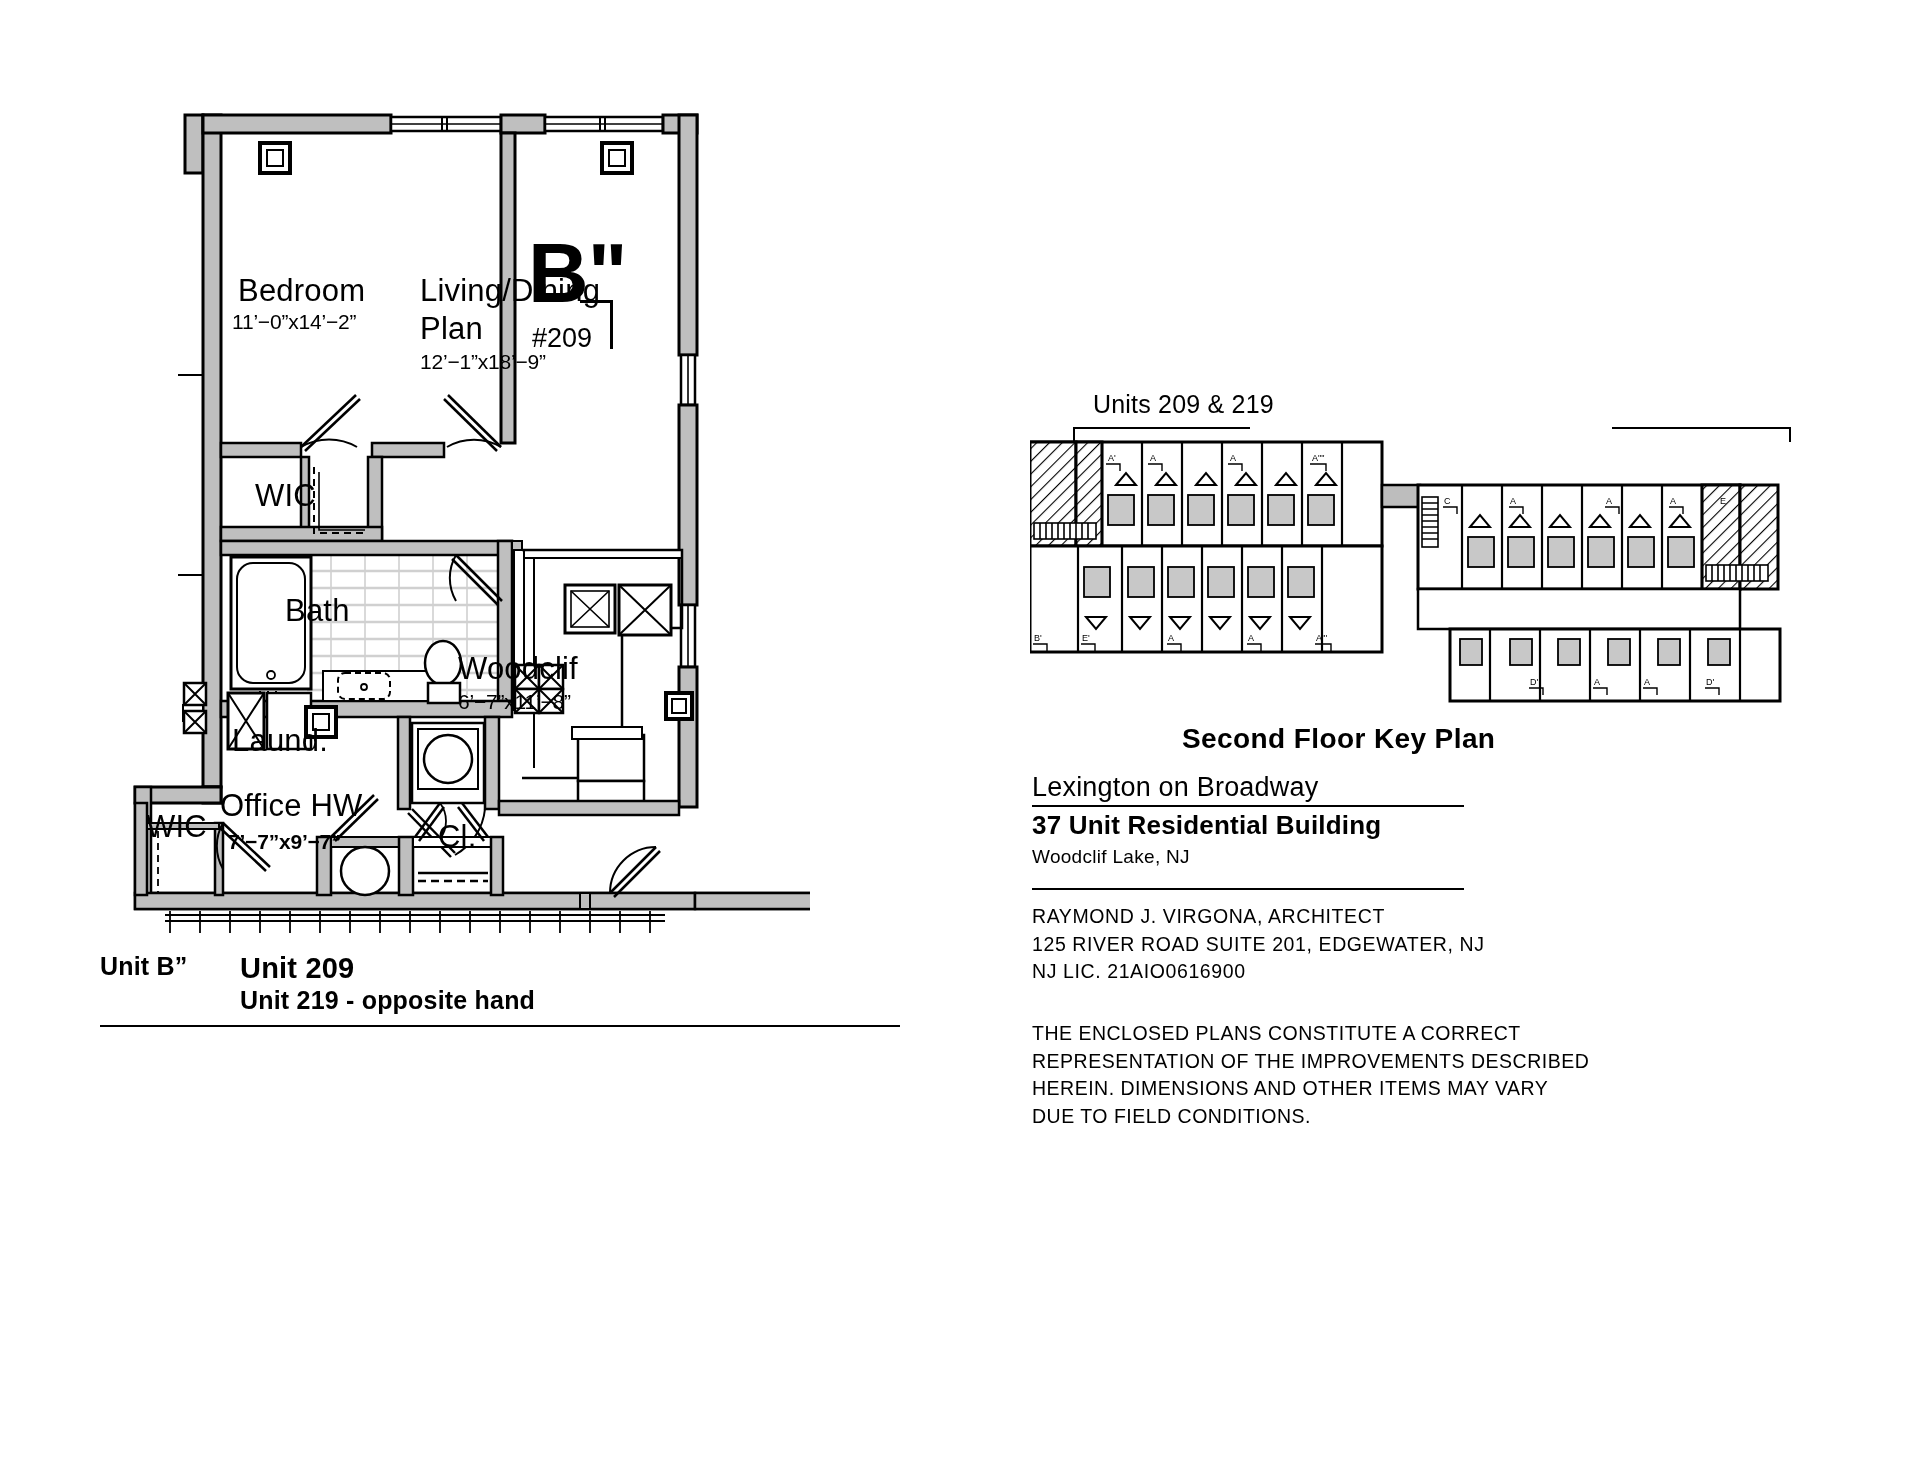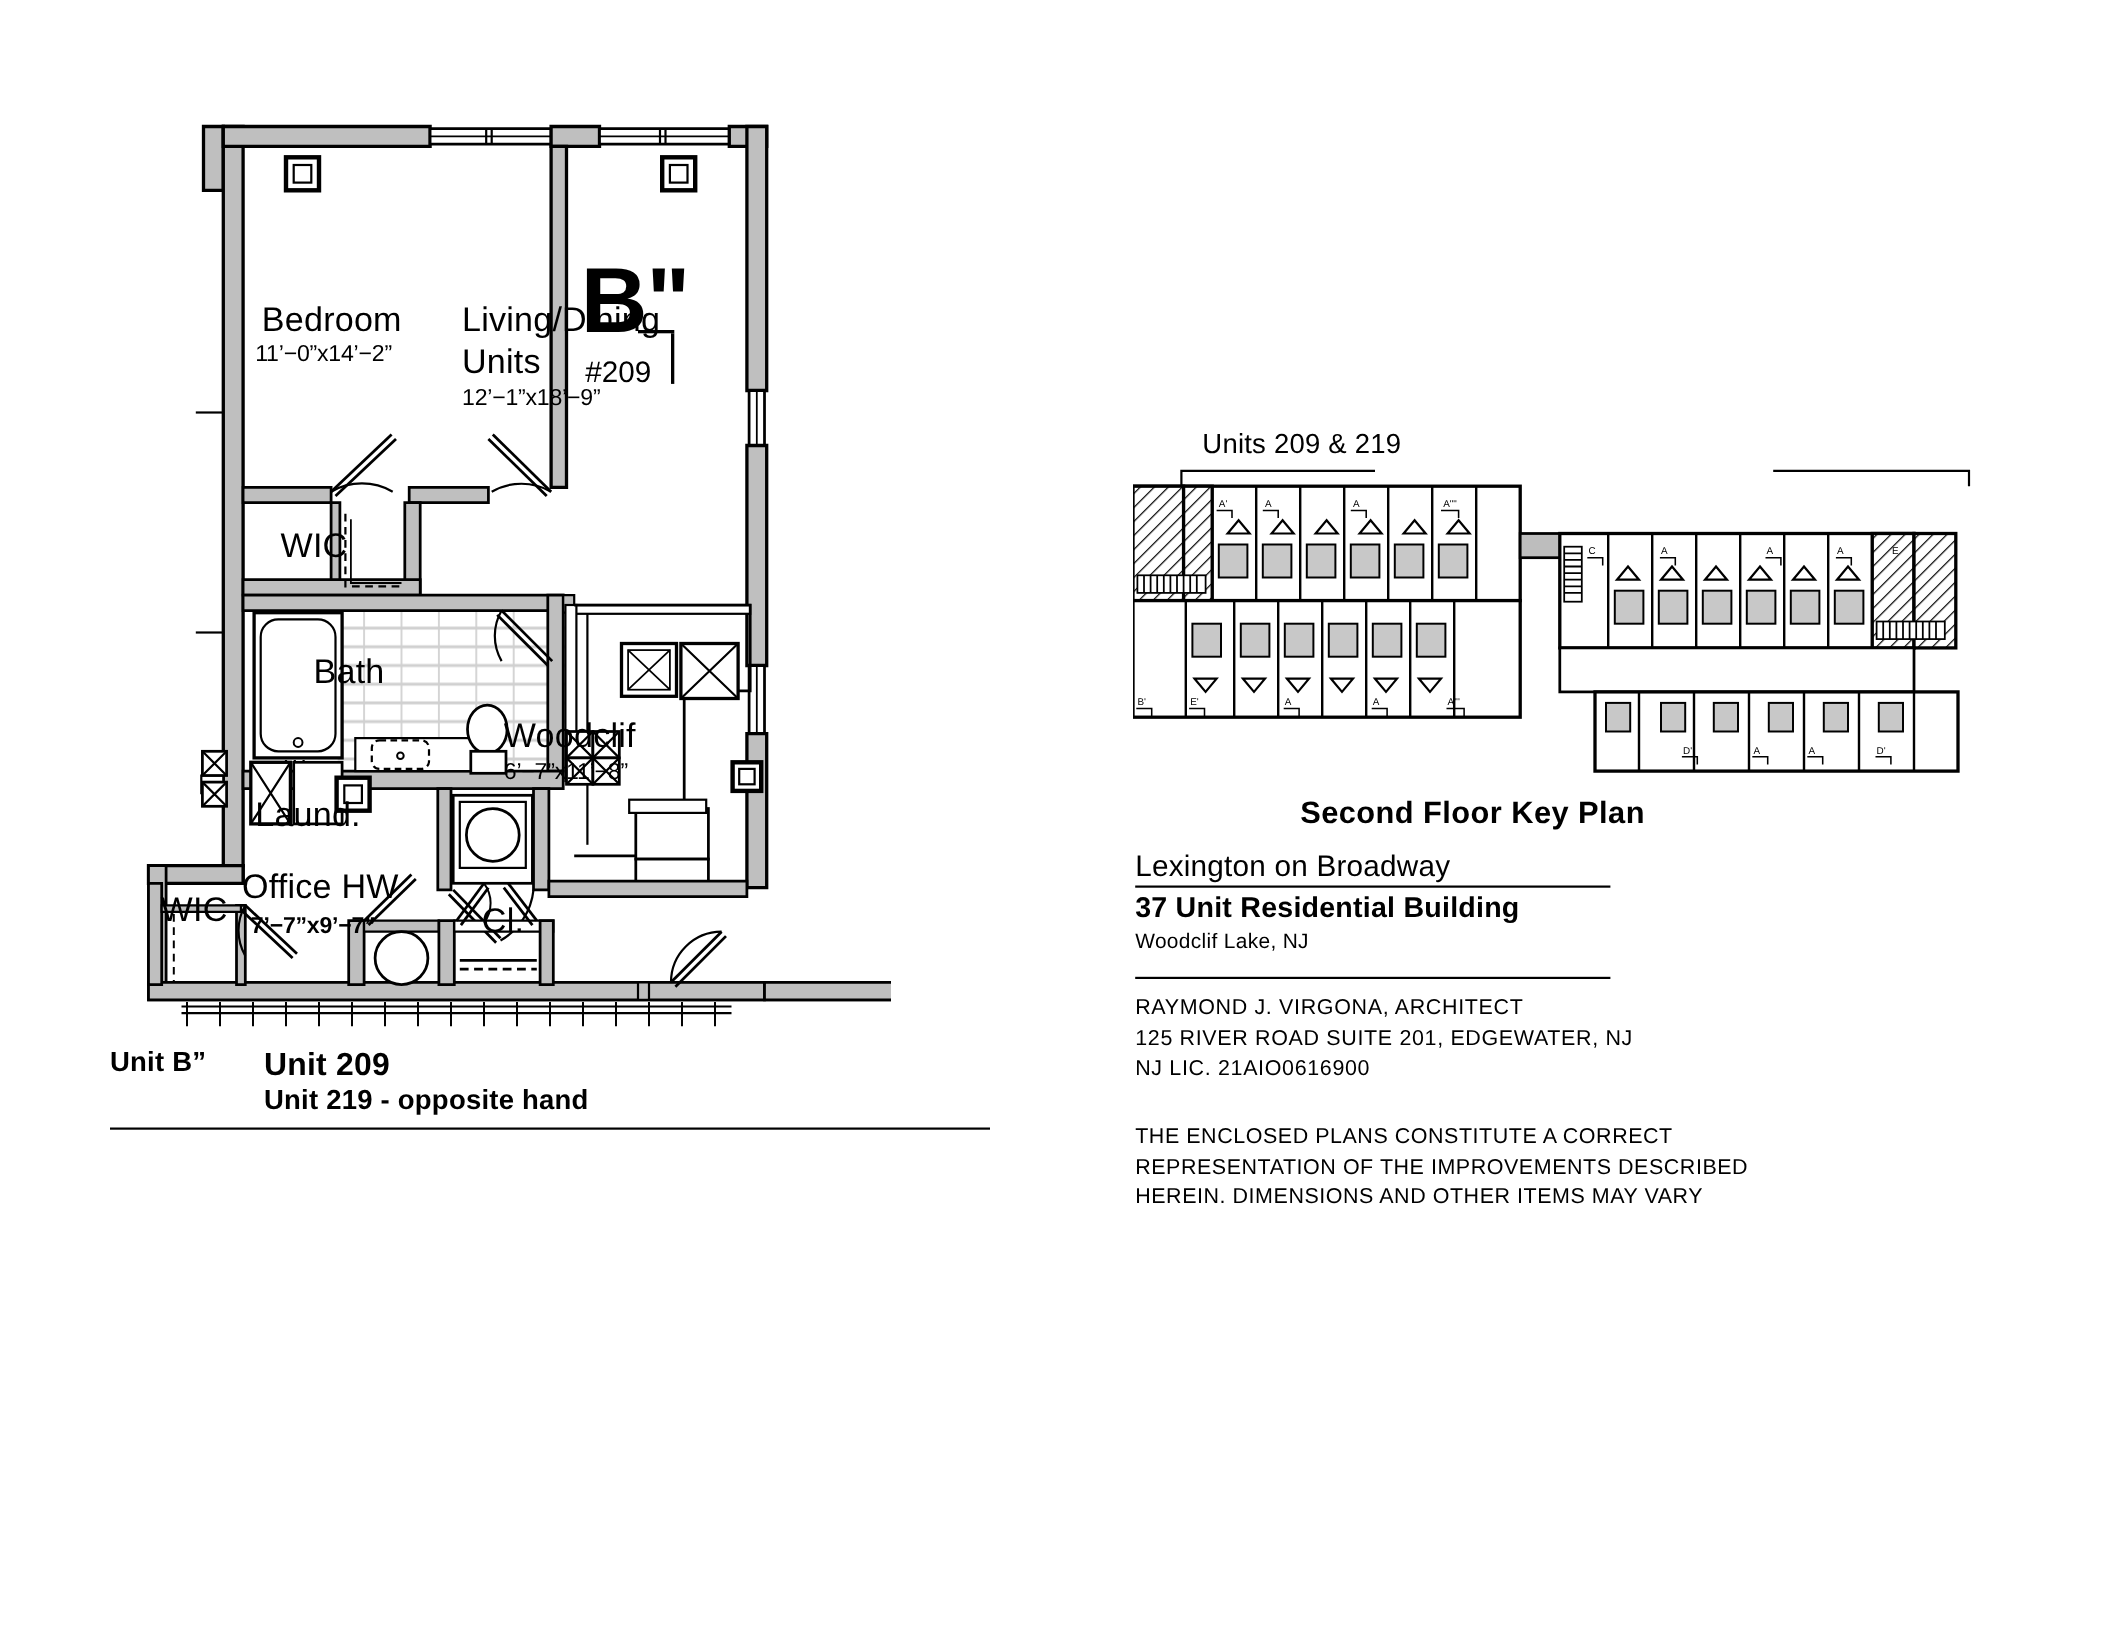--- a/index.html
+++ b/index.html
@@ -408,21 +408,21 @@
 
     <div id="unit-code">B"</div>
     <div id="unit-code-leader"></div>
     <div id="unit-code-leader2"></div>
     <div id="unit-number">#209</div>
 
     <div class="plan-label rm-name" style="left:128px; top:180px;">Bedroom</div>
     <div class="plan-label rm-dim" style="left:122px; top:216px;">11’−0”x14’−2”</div>
 
     <div class="plan-label rm-name" style="left:310px; top:180px;">Living/Dining</div>
-    <div class="plan-label rm-name" style="left:310px; top:218px;">Units</div>
+    <div class="plan-label rm-name" style="left:310px; top:218px;">Plan</div>
     <div class="plan-label rm-dim" style="left:310px; top:256px;">12’−1”x18’−9”</div>
 
     <div class="plan-label rm-name" style="left:145px; top:385px;">WIC</div>
 
     <div class="plan-label rm-name" style="left:175px; top:500px;">Bath</div>
 
     <div class="plan-label rm-name" style="left:348px; top:558px;">Woodclif</div>
     <div class="plan-label rm-dim" style="left:348px; top:596px;">6’−7”x11’−8”</div>
 
     <div class="plan-label rm-name" style="left:122px; top:630px;">Laund.</div>
@@ -655,20 +655,21 @@
   <div id="architect-block">
     <div>RAYMOND J. VIRGONA, ARCHITECT</div>
     <div>125 RIVER ROAD SUITE 201, EDGEWATER, NJ</div>
     <div>NJ LIC. 21AIO0616900</div>
   </div>
 
   <div id="disclaimer-block">
     <div>THE ENCLOSED PLANS CONSTITUTE A CORRECT</div>
     <div>REPRESENTATION OF THE IMPROVEMENTS DESCRIBED</div>
     <div>HEREIN. DIMENSIONS AND OTHER ITEMS MAY VARY</div>
+    <div>DUE TO FIELD CONDITIONS.</div>
   </div>
 
   <div id="caption-block">
     <div class="cap-row">
       <span class="cap-unit-code">Unit B”</span>
       <span class="cap-unit-a">Unit 209</span>
     </div>
     <div class="cap-row">
       <span class="cap-unit-b">Unit 219 - opposite hand</span>
     </div>

